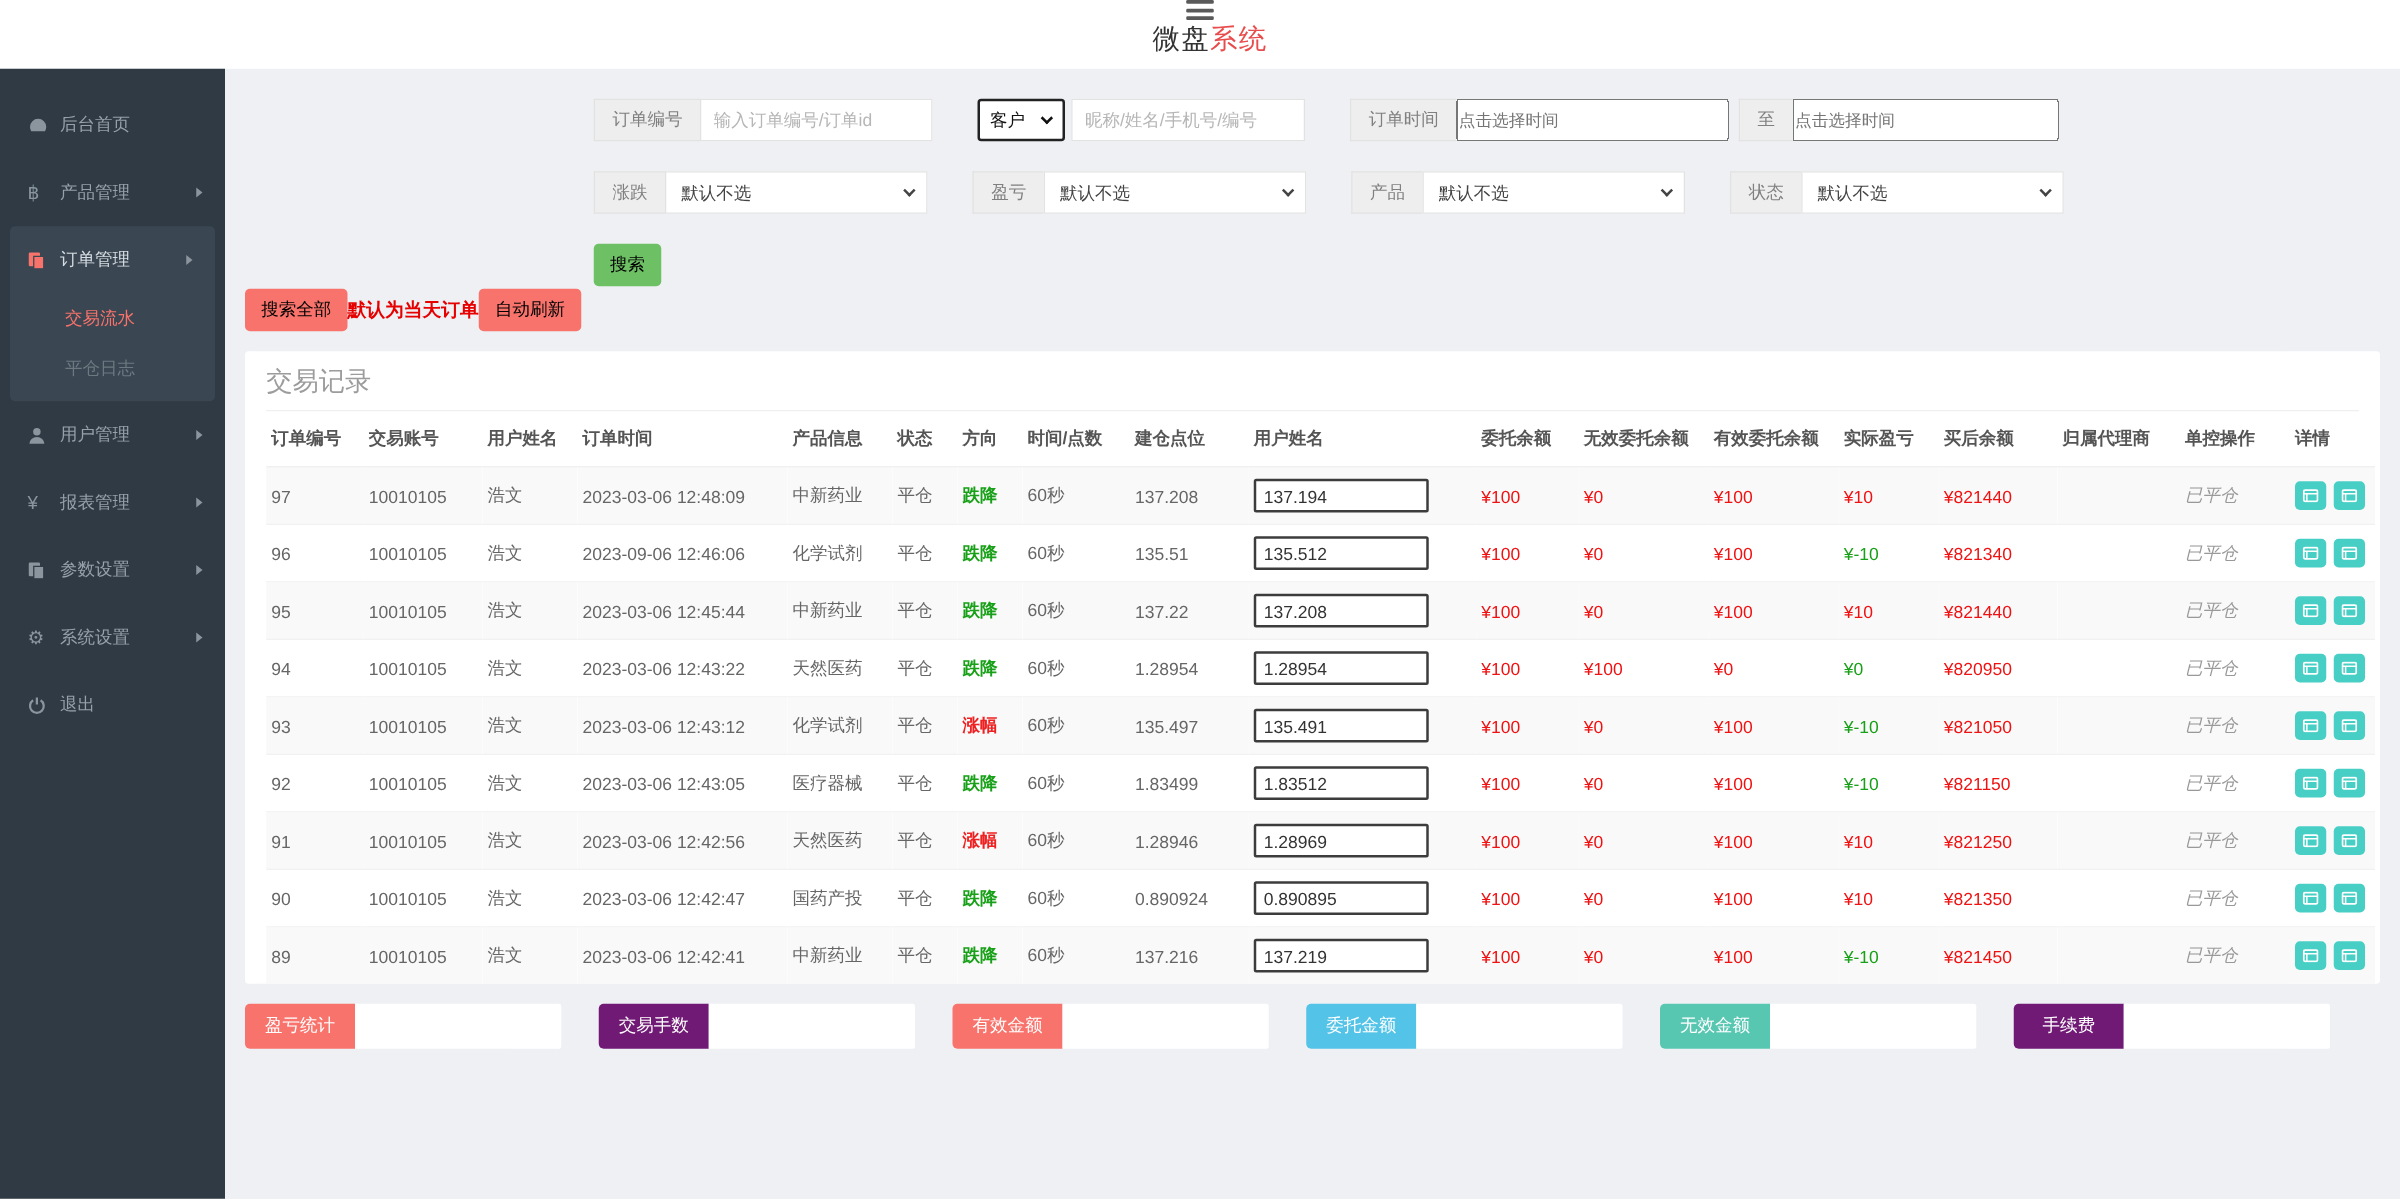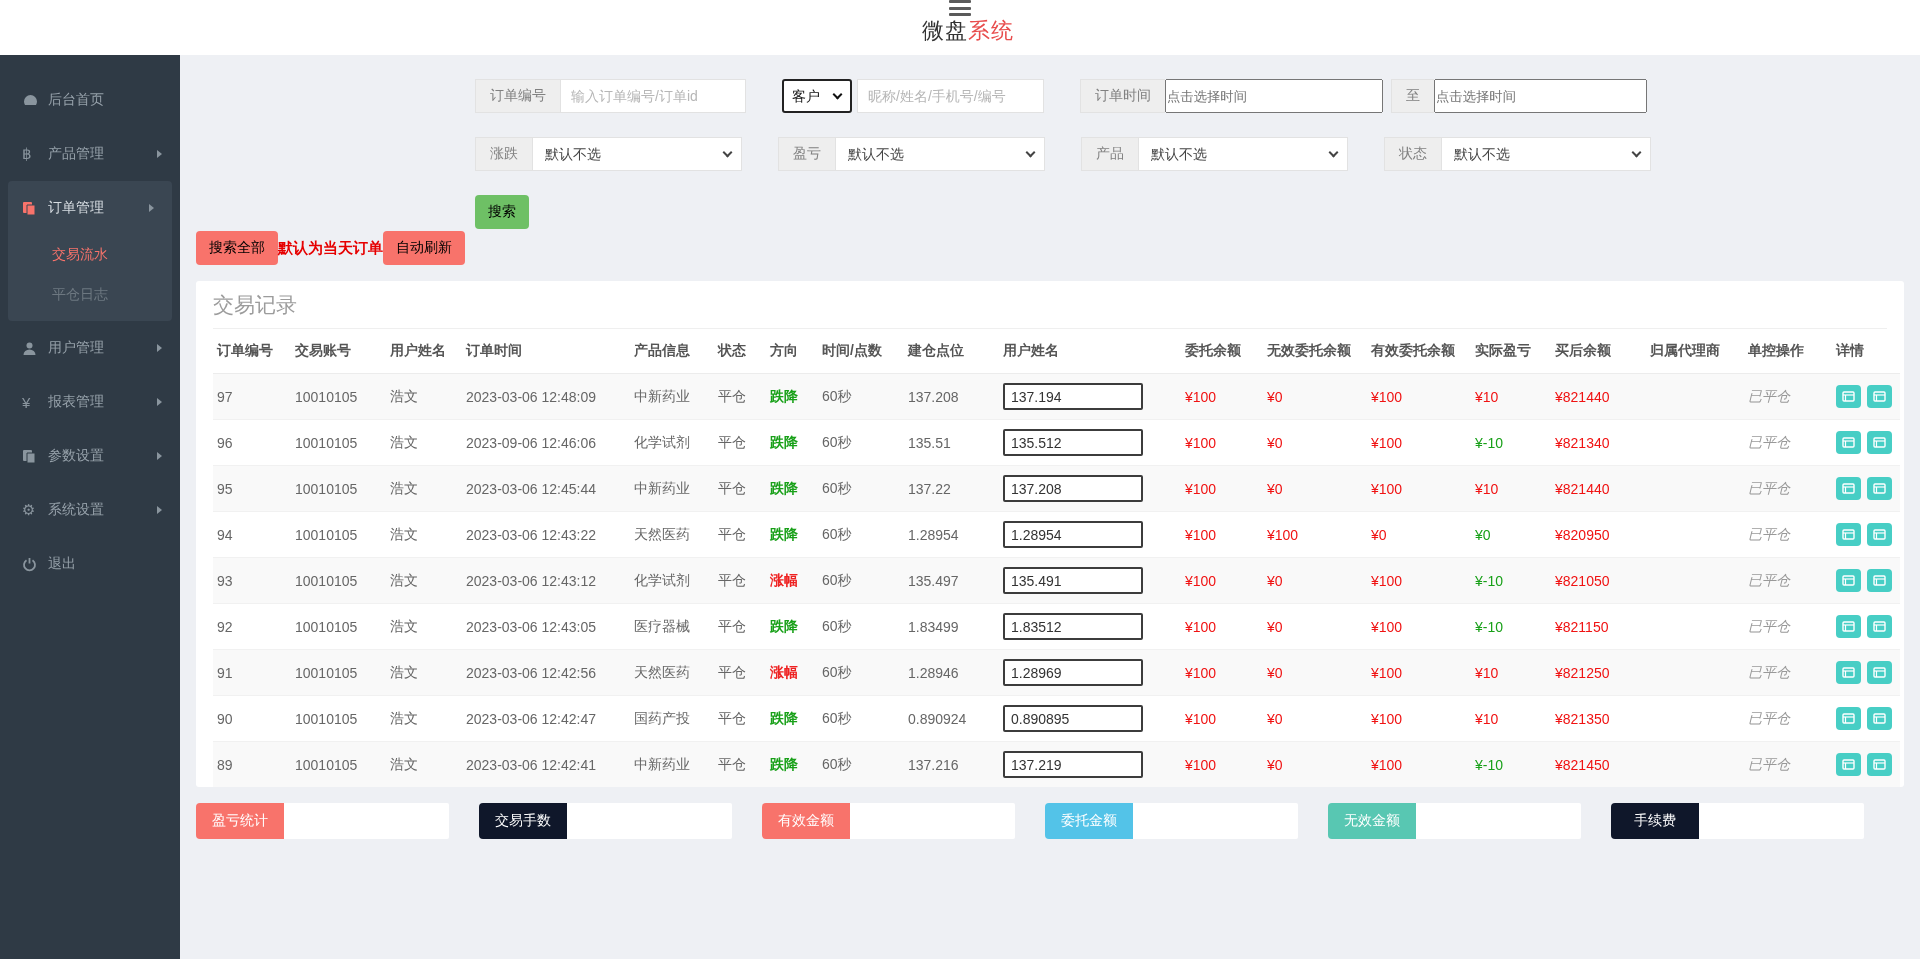--- a/index.html
+++ b/index.html
@@ -76,21 +76,21 @@
   .ctrl-txt { color:#999;font-style:italic; }
   .detail-btn { width:25px; height:23px; border:none; border-radius:4px; background:#47cec5; cursor:pointer; display:inline-flex; align-items:center; justify-content:center; margin-right:6px; padding:0; }
   .detail-btn svg { display:block; }
 
   
   .stats { display:flex; margin-top:16px; column-gap:30px; }
   .stat { display:flex; }
   .stat-label { height:36px; min-width:88px; padding:0 14px; display:flex; align-items:center; justify-content:center; color:#fff; border-radius:4px 0 0 4px; }
   .stat-box { width:165px; height:36px; background:#fff; border-radius:0 2px 2px 0; }
   .salmon { background:#f8736b; }
-  .gray { background:#0f172a; }
+  .gray { background:#701a75; }
   .blue { background:#53c3e8; }
   .teal { background:#58c7b2; }
 </style>
 </head>
 <body>
 
 <div class="app">
 
   <header class="topbar">
     <div class="burger">

